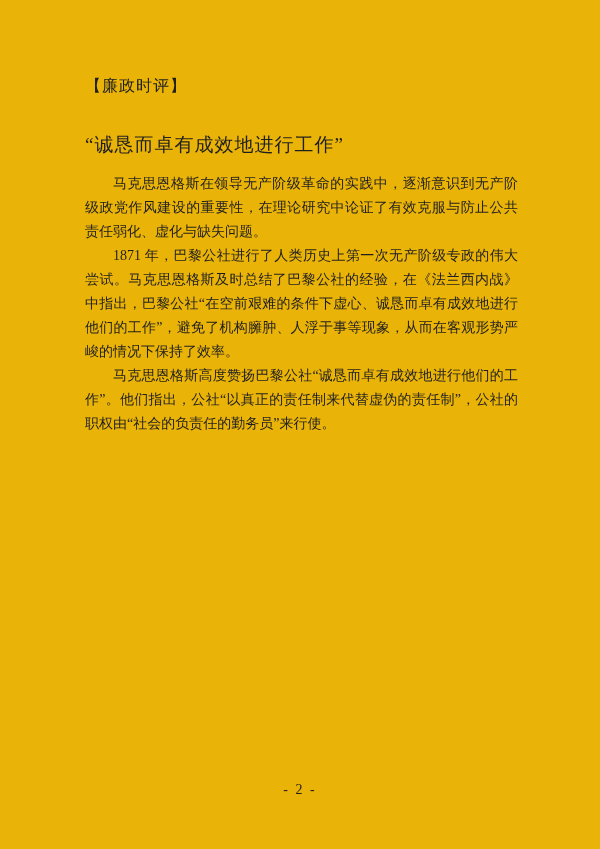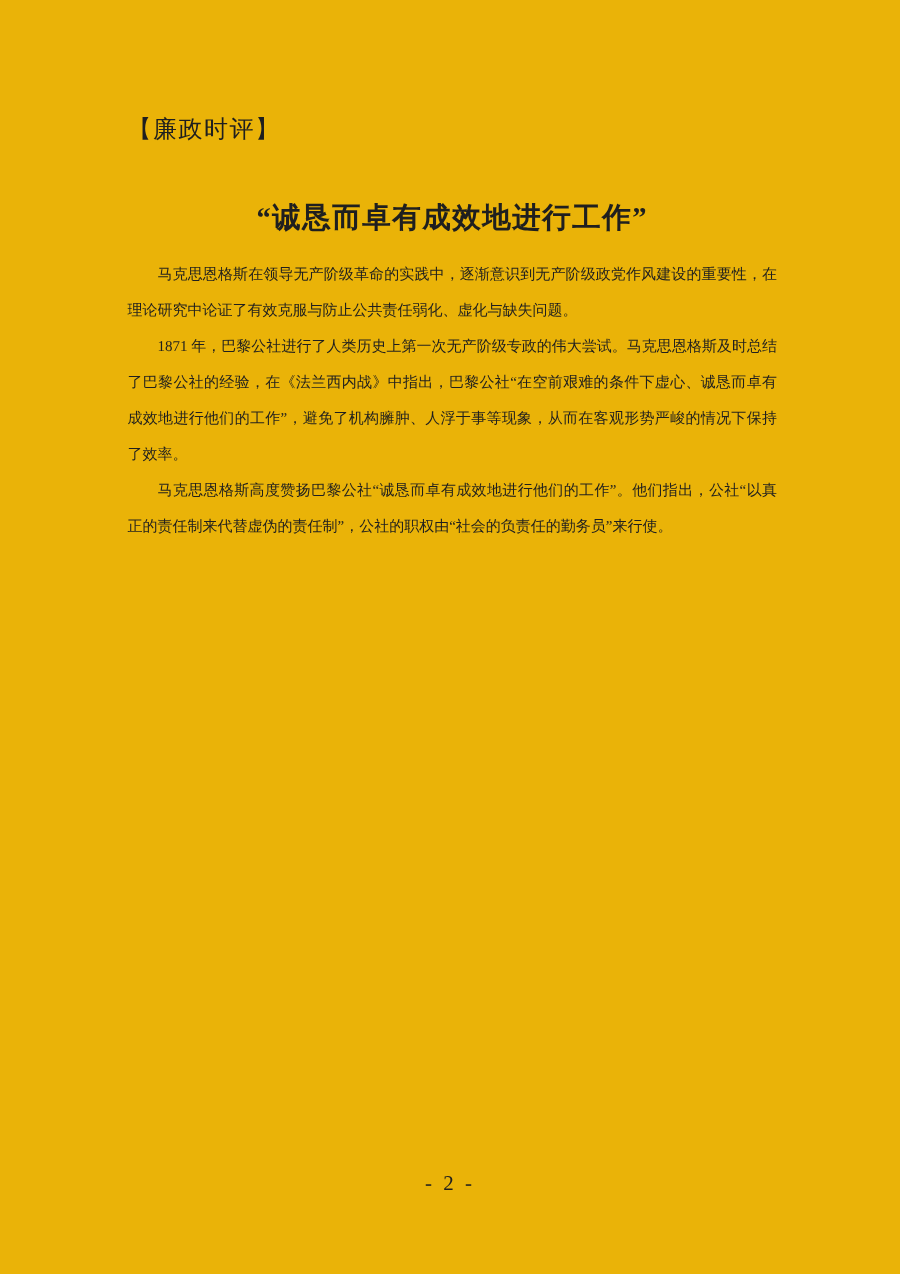--- a/index.html
+++ b/index.html
@@ -23,31 +23,31 @@
     top: 76px;
     font-size: 16px;
     letter-spacing: 1px;
     white-space: nowrap;
   }
   .doc-title {
     position: absolute;
     left: 85px;
     width: 433px;
     top: 119px;
-    text-align: center;
+    text-align: left;
     font-size: 19px;
-    font-weight: bold;
+    font-weight: normal;
     letter-spacing: 1px;
   }
   .body-text {
     position: absolute;
     left: 85px;
     width: 433px;
     top: 172px;
-    font-size: 10px;
+    font-size: 14px;
     line-height: 24px;
     text-align: justify;
     text-justify: inter-character;
   }
   .body-text p {
     margin: 0;
     padding: 0;
     text-indent: 2em;
   }
   .page-number {

